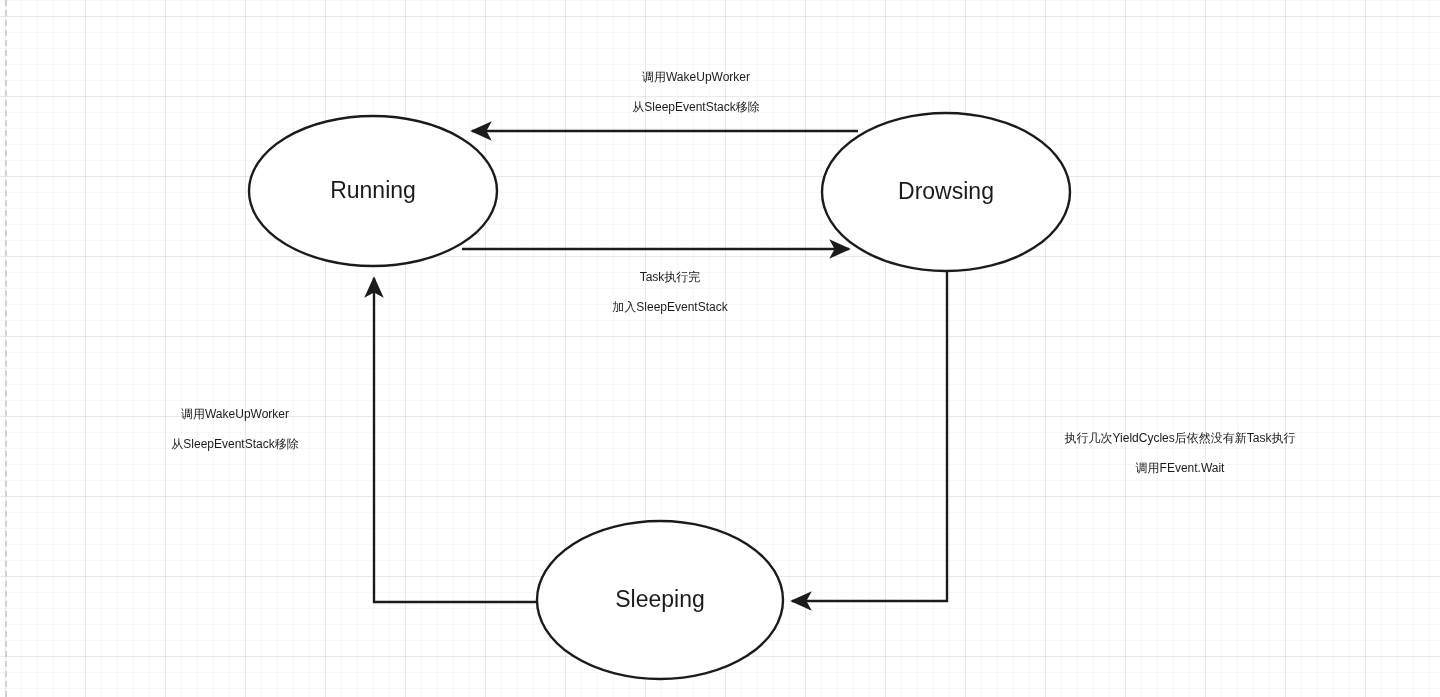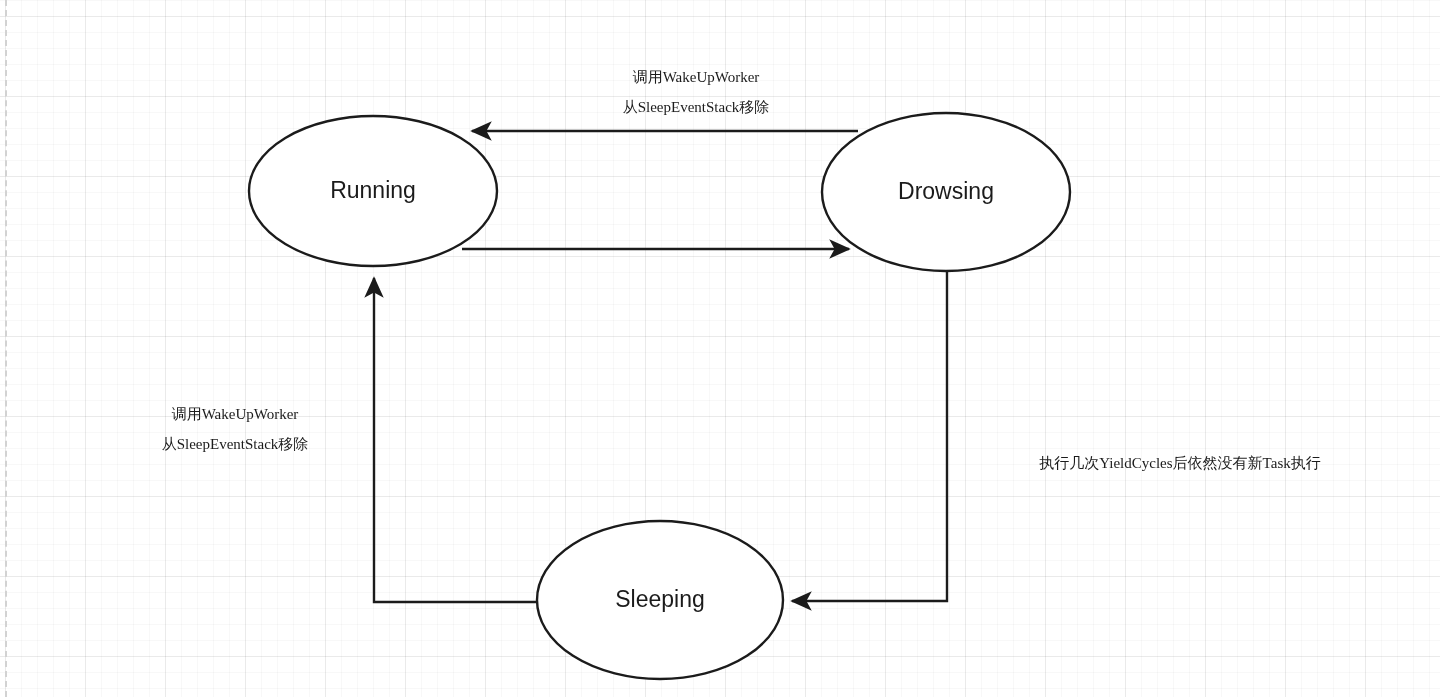--- a/index.html
+++ b/index.html
@@ -55,32 +55,32 @@
   }
   .edge-path {
     fill: none;
     stroke: #1b1b1b;
     stroke-width: 2.4;
     stroke-linecap: butt;
     stroke-linejoin: miter;
   }
   .edge-label {
     position: absolute;
-    font-family: Liberation Serif, serif;
-    font-size: 15px;
+    font-family: Liberation Sans, sans-serif;
+    font-size: 12px;
     line-height: 30px;
     color: #1b1b1b;
     text-align: center;
     white-space: nowrap;
     user-select: none;
   }
   #label-wake-top   { left: 466px; top: 62px;  width: 460px; }
   #label-task-done  { left: 470px; top: 262px; width: 400px; }
   #label-wake-left  { left:  30px; top: 399px; width: 410px; }
-  #label-yield-wait { left: 920px; top: 448px; width: 520px; }
+  #label-yield-wait { left: 920px; top: 423px; width: 520px; }
 </style>
 </head>
 <body>
 
 <div id="canvas">
 
   <div id="page-left-rule"></div>
 
   <svg id="diagram" viewBox="0 0 1440 697">
     <defs>
@@ -111,23 +111,28 @@
       <ellipse class="node-ellipse" cx="660" cy="600" rx="123" ry="79"></ellipse>
       <text class="node-label" x="660" y="601">Sleeping</text>
     </g>
   </svg>
 
   <div class="edge-label" id="label-wake-top">
     <div>调用WakeUpWorker</div>
     <div>从SleepEventStack移除</div>
   </div>
 
+  <div class="edge-label" id="label-task-done">
+    <div>Task执行完</div>
+    <div>加入SleepEventStack</div>
+  </div>
 
   <div class="edge-label" id="label-yield-wait">
     <div>执行几次YieldCycles后依然没有新Task执行</div>
+    <div>调用FEvent.Wait</div>
   </div>
 
   <div class="edge-label" id="label-wake-left">
     <div>调用WakeUpWorker</div>
     <div>从SleepEventStack移除</div>
   </div>
 
 </div>
 
 </body></html>

